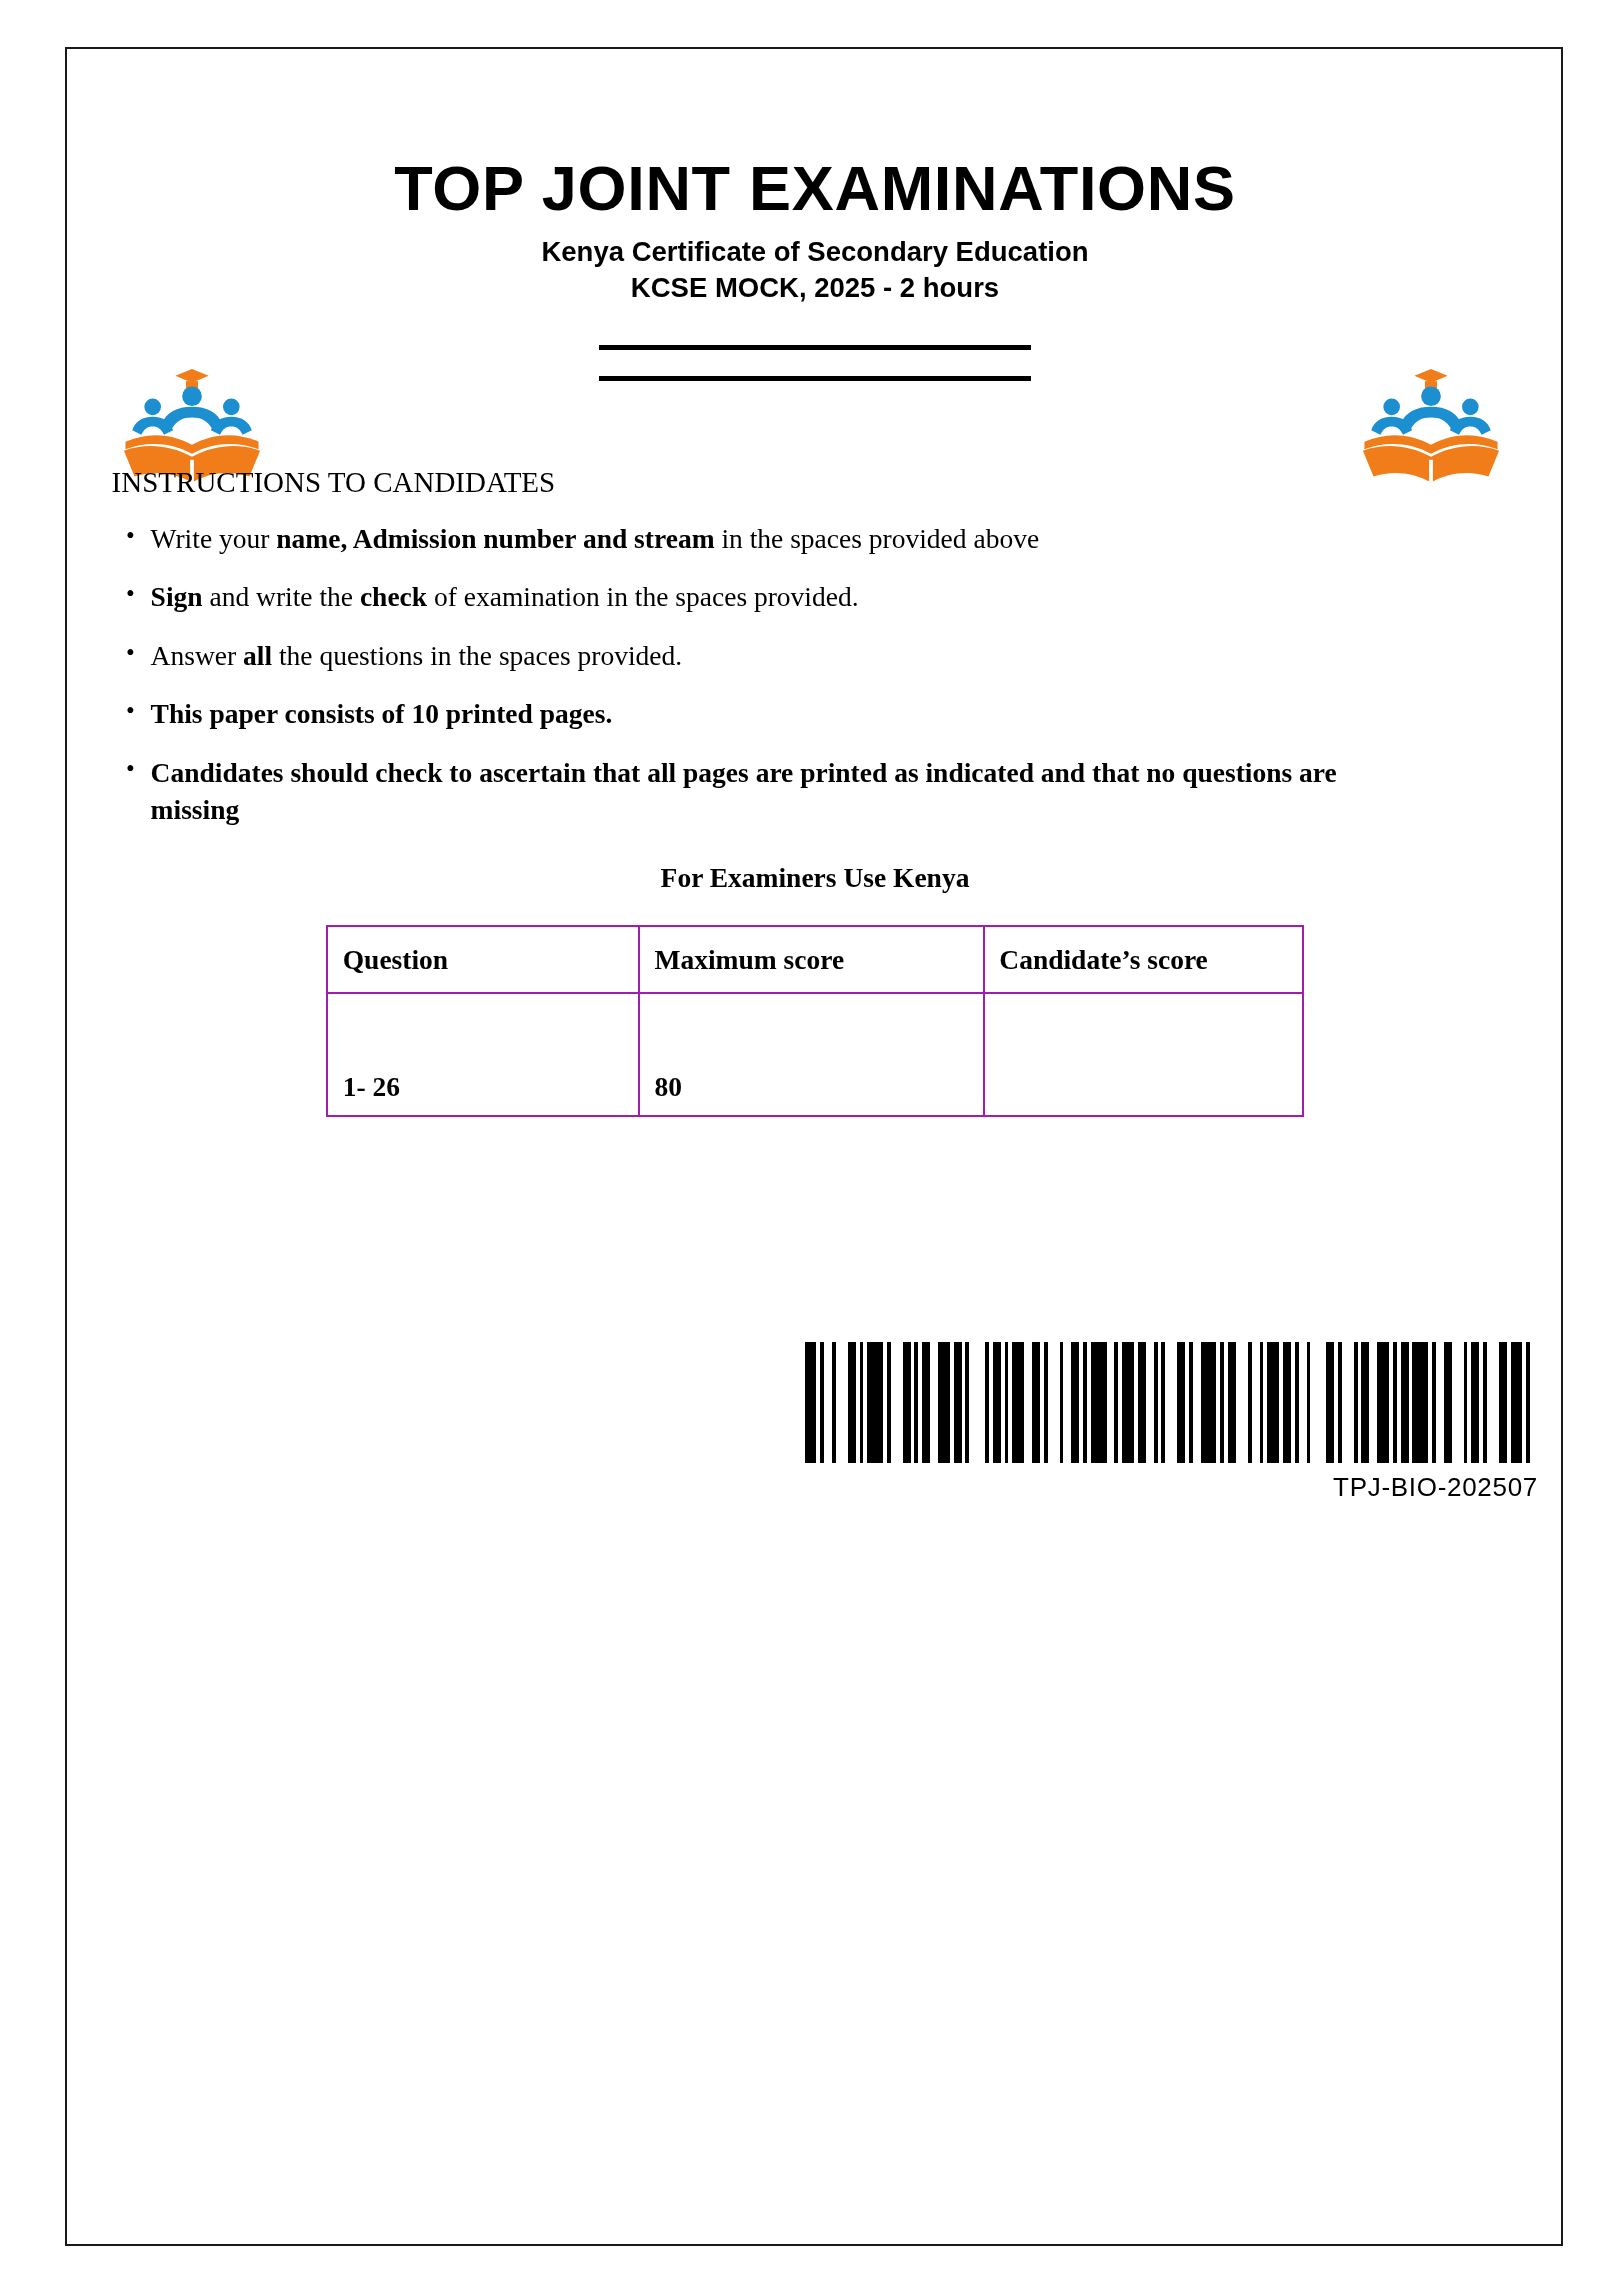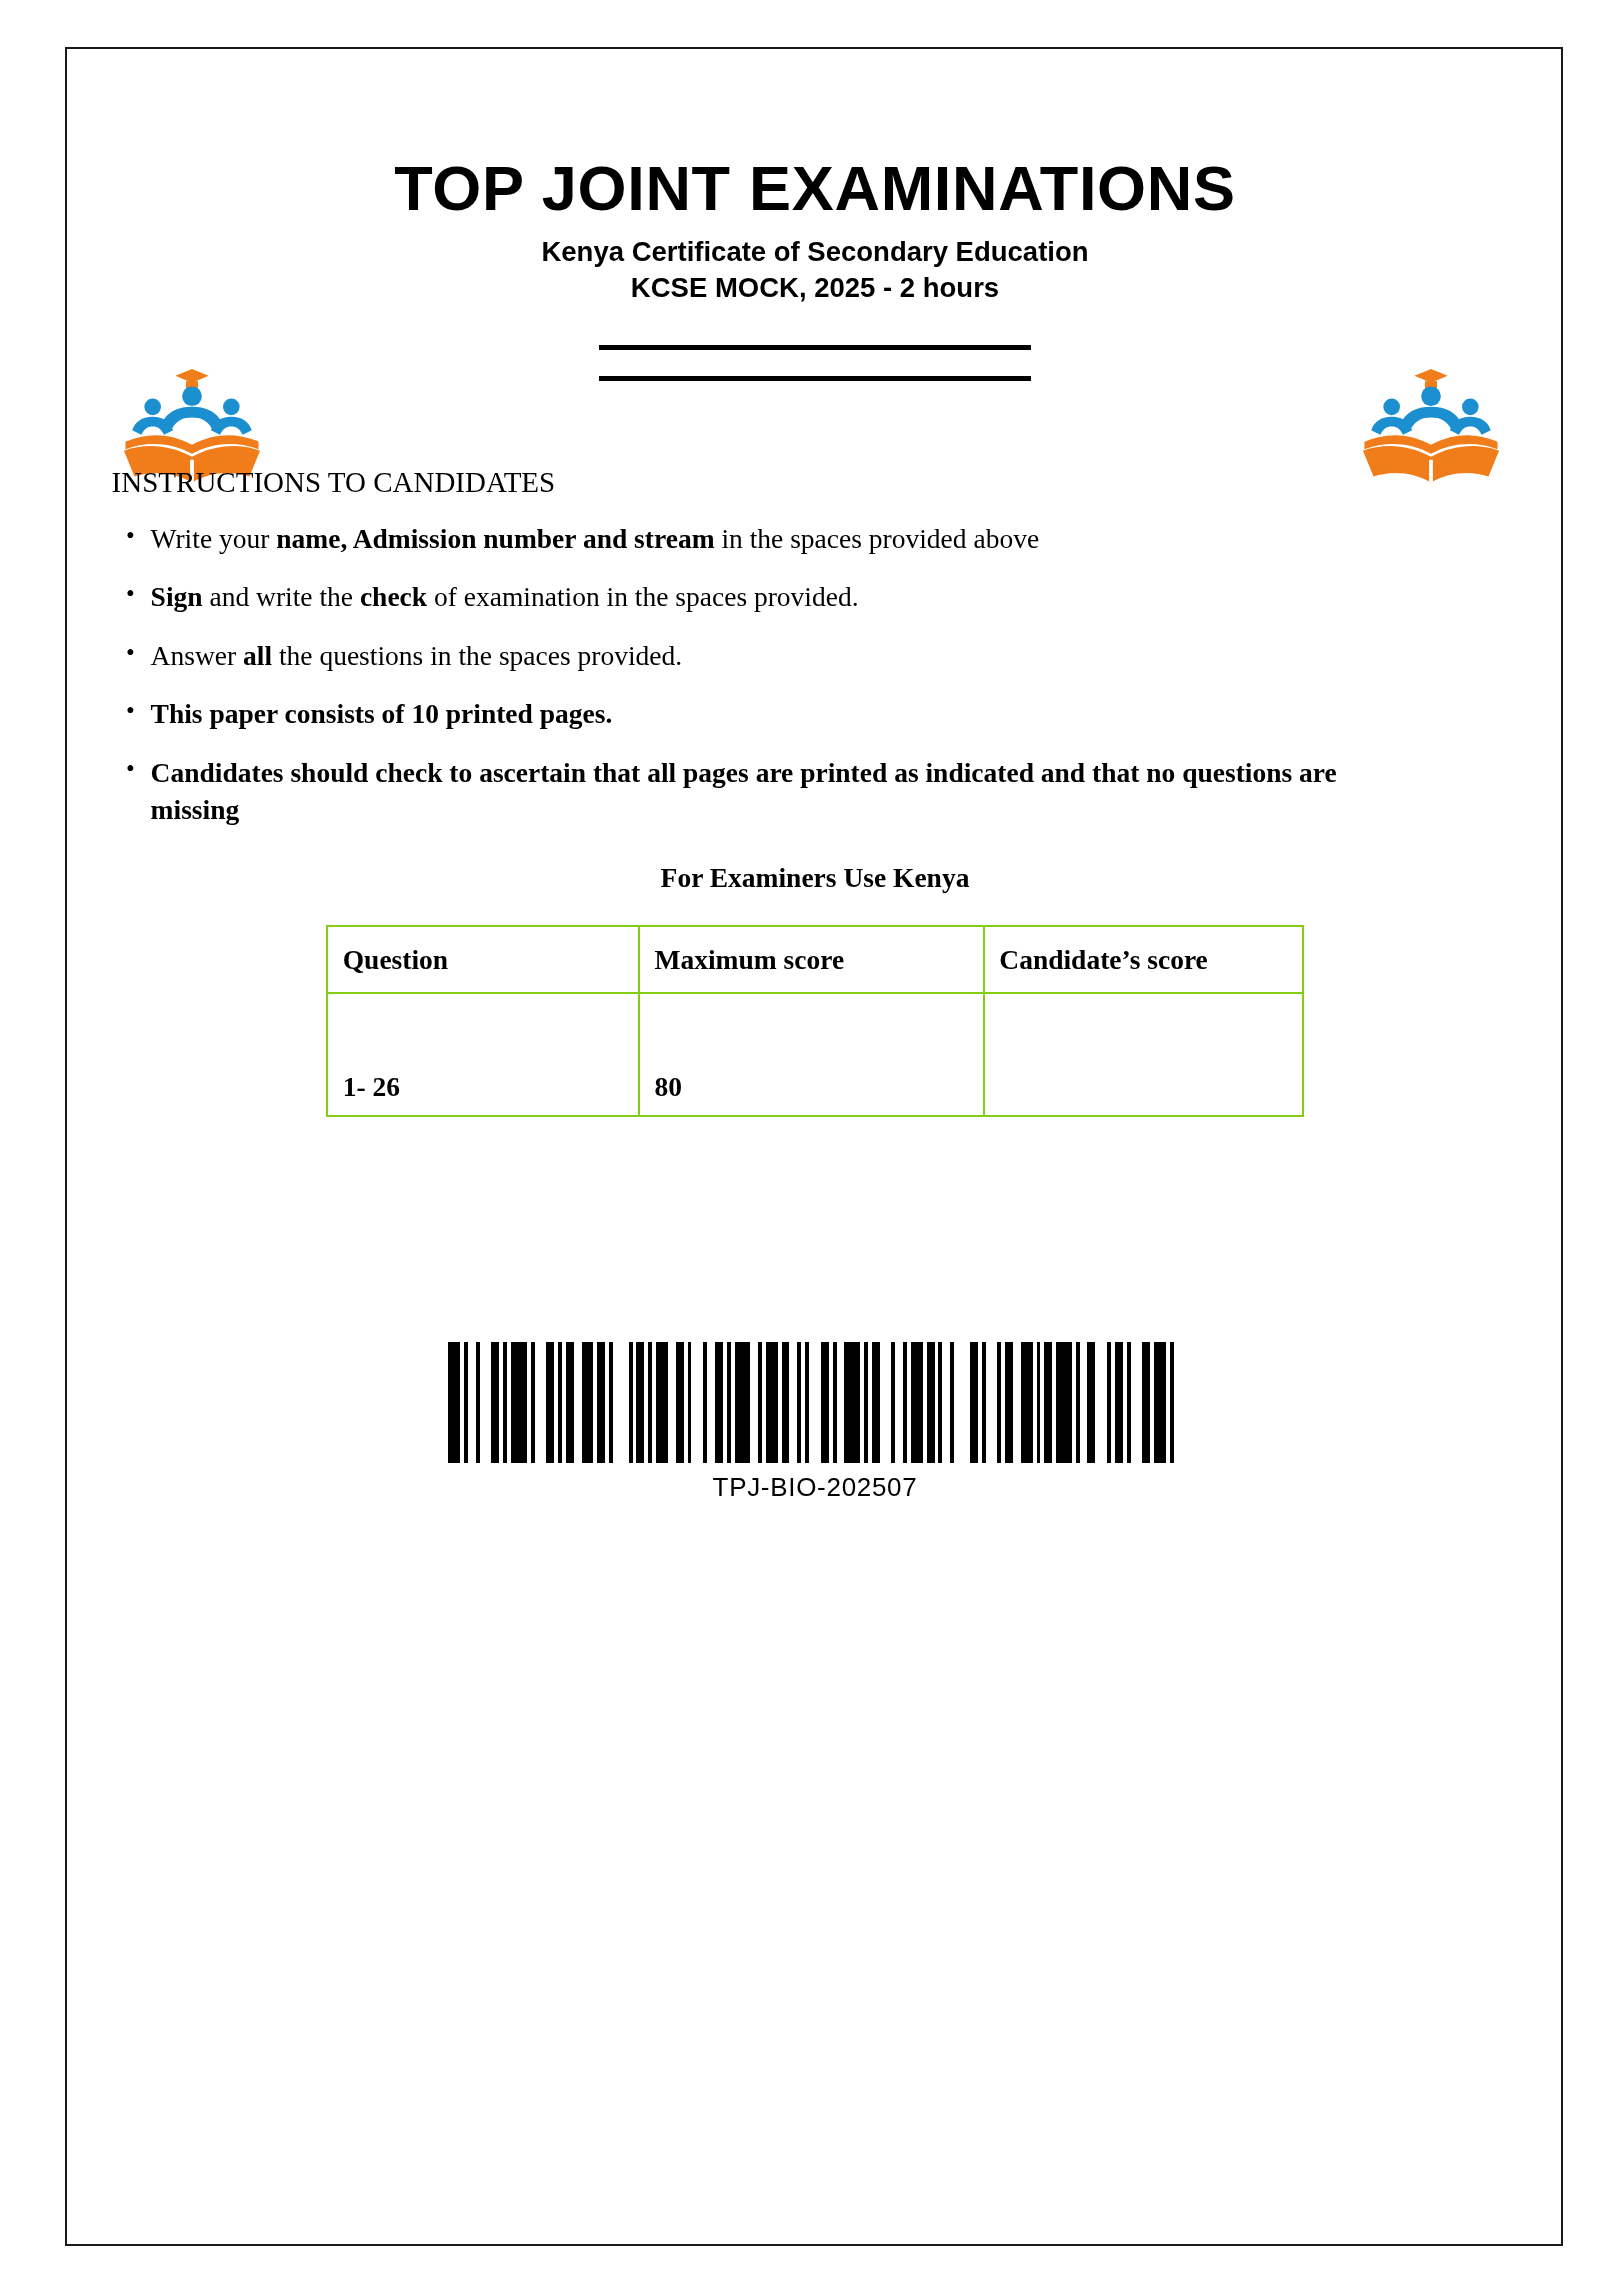--- a/index.html
+++ b/index.html
@@ -181,37 +181,37 @@
   }
 
   
   table.score {
     border-collapse: collapse;
     margin: 31px auto 0 auto;
     width: 883px;
     table-layout: fixed;
   }
   table.score th, table.score td {
-    border: 2px solid #84cc16;
+    border: 2px solid #a21caf;
     font-family: "Liberation Serif", serif;
     font-weight: bold;
     font-size: 27.5px;
     text-align: left;
     padding: 11.8px 14.4px;
   }
   table.score th { height: 41px; }
   table.score td { height: 97px; vertical-align: bottom; }
   table.score .c1 { width: 281px; }
   table.score .c2 { width: 314px; }
   table.score .c3 { width: 288px; }
 
   
   .barcode-wrap {
     margin-top: 216px;
-    text-align: center;
+    text-align: right;
   }
   .barcode {
     display: inline-block;
     height: 121px;
     line-height: 0;
     font-size: 0;
     white-space: nowrap;
     background: #fff;
   }
   .barcode i {

